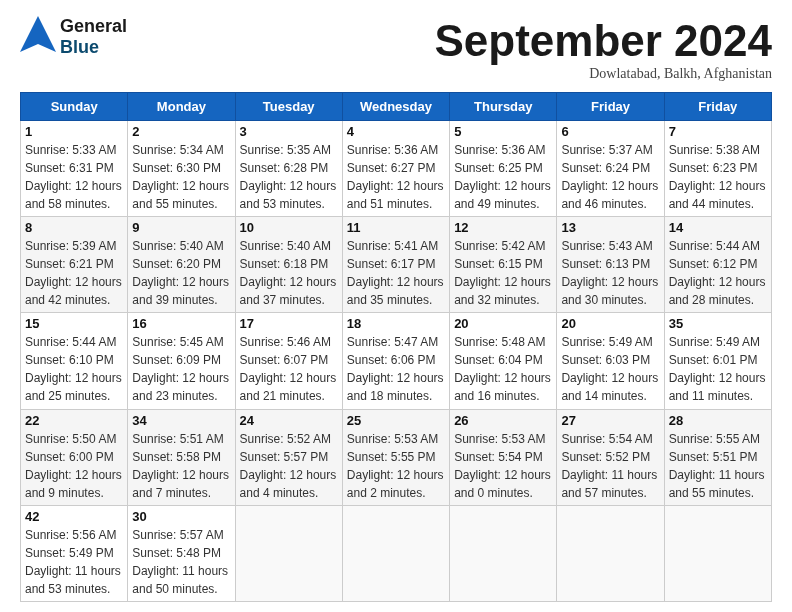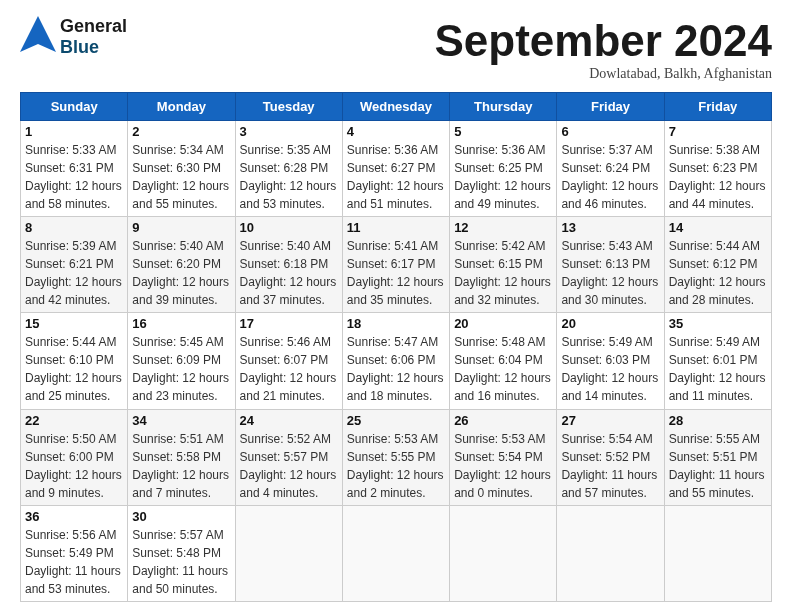--- a/index.html
+++ b/index.html
@@ -242,21 +242,21 @@
             <span class="day-num">27</span>
             <div class="day-info">Sunrise: 5:54 AM<br>Sunset: 5:52 PM<br>Daylight: 11 hours and 57 minutes.</div>
           </td>
           <td>
             <span class="day-num">28</span>
             <div class="day-info">Sunrise: 5:55 AM<br>Sunset: 5:51 PM<br>Daylight: 11 hours and 55 minutes.</div>
           </td>
         </tr>
         <tr>
           <td>
-            <span class="day-num">36</span>
+            <span class="day-num">42</span>
             <div class="day-info">Sunrise: 5:56 AM<br>Sunset: 5:49 PM<br>Daylight: 11 hours and 53 minutes.</div>
           </td>
           <td>
             <span class="day-num">30</span>
             <div class="day-info">Sunrise: 5:57 AM<br>Sunset: 5:48 PM<br>Daylight: 11 hours and 50 minutes.</div>
           </td>
           <td class="empty-cell"></td>
           <td class="empty-cell"></td>
           <td class="empty-cell"></td>
           <td class="empty-cell"></td>

